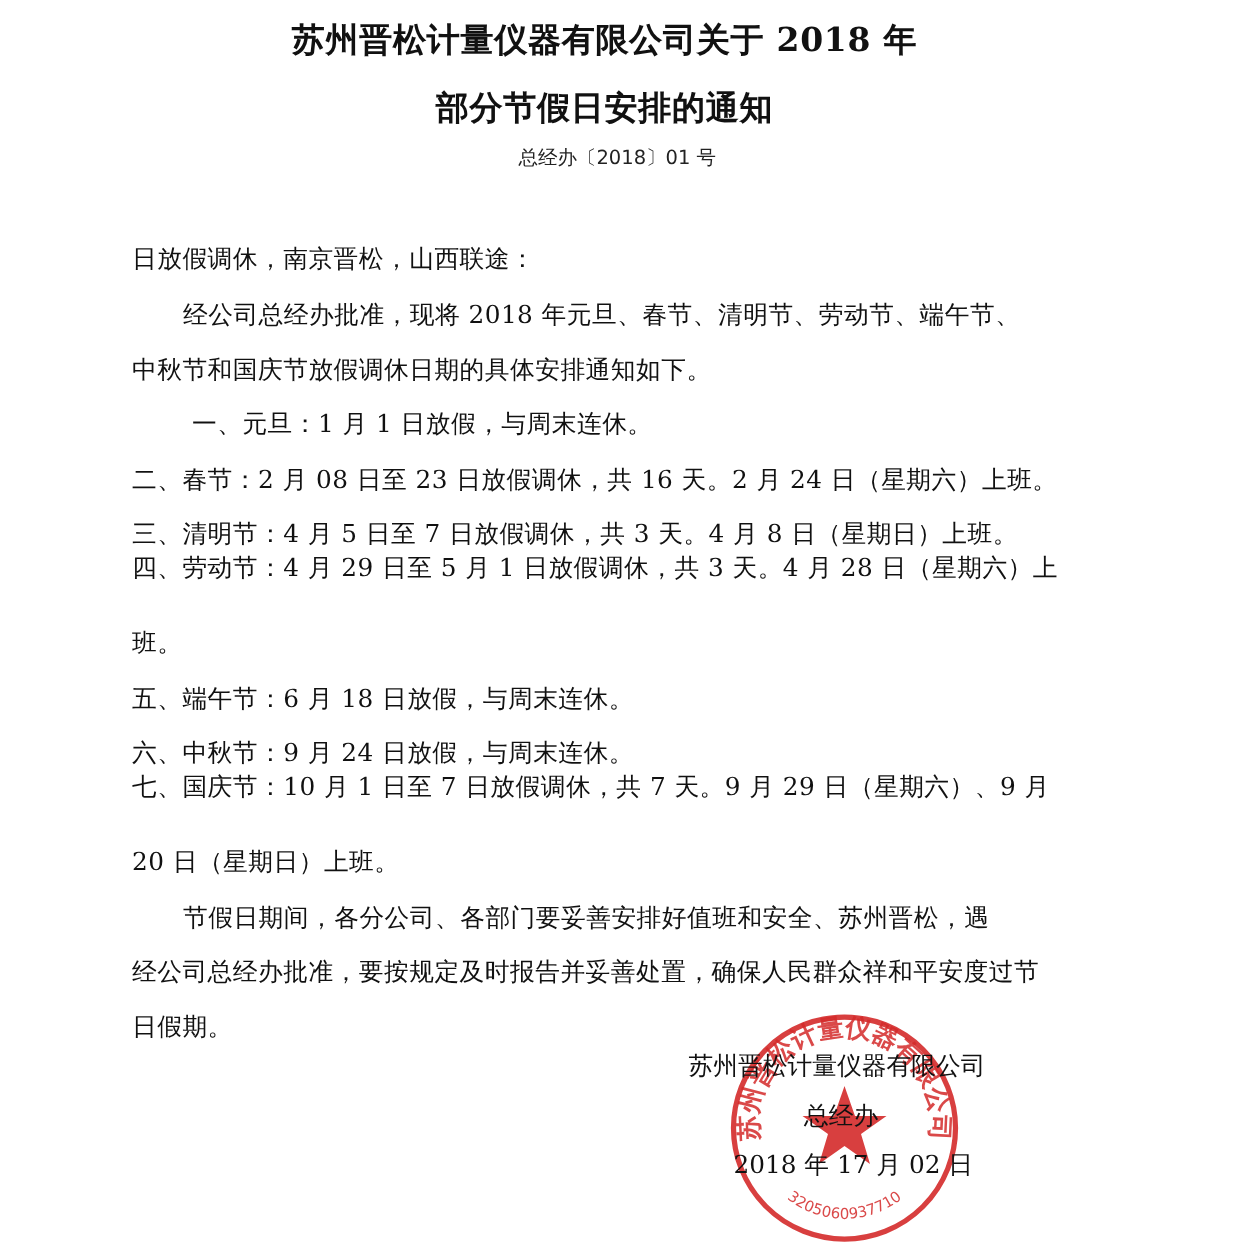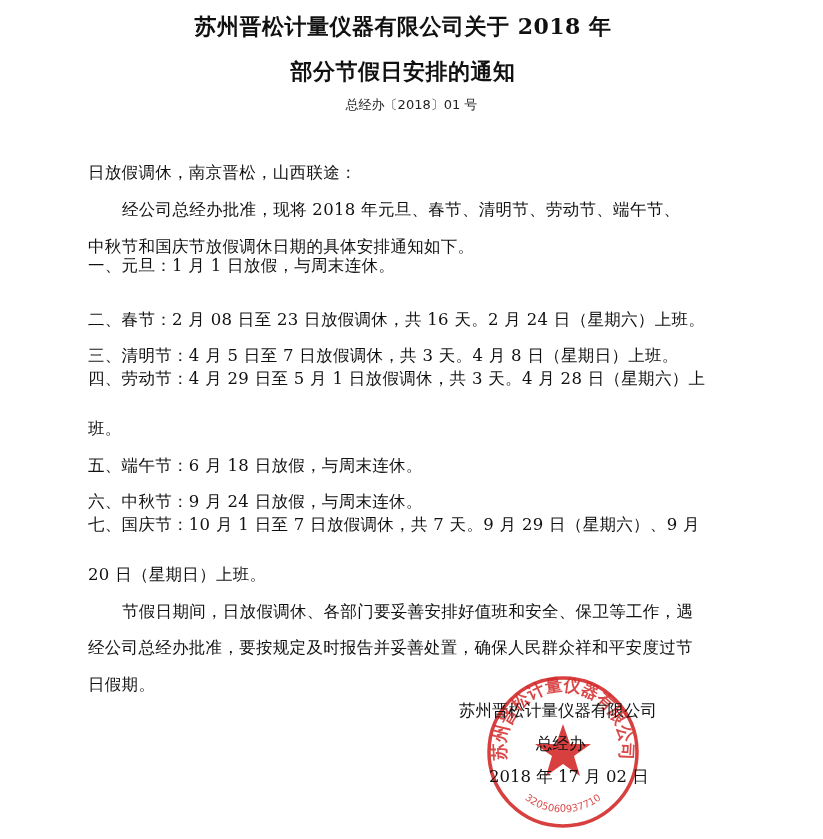--- a/index.html
+++ b/index.html
@@ -36,31 +36,31 @@
 
 <div>
   <div class="title title-1">苏州晋松计量仪器有限公司关于 2018 年</div>
   <div class="title title-2">部分节假日安排的通知</div>
   <div class="docno">总经办〔2018〕01 号</div>
 
   <div class="line" style="top:162px;">日放假调休，南京晋松，山西联途：</div>
   <div class="line indent" style="top:199px;">经公司总经办批准，现将 2018 年元旦、春节、清明节、劳动节、端午节、</div>
   <div class="line" style="top:236px;">中秋节和国庆节放假调休日期的具体安排通知如下。</div>
 
-  <div class="line" style="top:255px;">一、元旦：1 月 1 日放假，与周末连休。</div>
+  <div class="line" style="top:272px;margin-left:40px;">一、元旦：1 月 1 日放假，与周末连休。</div>
   <div class="line" style="top:309px;">二、春节：2 月 08 日至 23 日放假调休，共 16 天。2 月 24 日（星期六）上班。</div>
   <div class="line" style="top:345px;">三、清明节：4 月 5 日至 7 日放假调休，共 3 天。4 月 8 日（星期日）上班。</div>
   <div class="line" style="top:368px;">四、劳动节：4 月 29 日至 5 月 1 日放假调休，共 3 天。4 月 28 日（星期六）上</div>
   <div class="line" style="top:418px;">班。</div>
   <div class="line" style="top:455px;">五、端午节：6 月 18 日放假，与周末连休。</div>
   <div class="line" style="top:491px;">六、中秋节：9 月 24 日放假，与周末连休。</div>
   <div class="line" style="top:514px;">七、国庆节：10 月 1 日至 7 日放假调休，共 7 天。9 月 29 日（星期六）、9 月</div>
   <div class="line" style="top:564px;">20 日（星期日）上班。</div>
 
-  <div class="line indent" style="top:601px;">节假日期间，日放假调休、各部门要妥善安排好值班和安全、保卫等工作，遇</div>
+  <div class="line indent" style="top:601px;">节假日期间，各分公司、各部门要妥善安排好值班和安全、苏州晋松，遇</div>
   <div class="line" style="top:637px;">经公司总经办批准，要按规定及时报告并妥善处置，确保人民群众祥和平安度过节</div>
   <div class="line" style="top:674px;">日假期。</div>
 
   <svg class="seal" viewBox="0 0 156 156">
     <defs>
       <path id="sealArcTop" d="M 24 96 A 58 58 0 1 1 132 96"></path>
       <path id="sealArcBottom" d="M 32 118 A 62 62 0 0 0 124 118"></path>
     </defs>
     <circle cx="78" cy="78" r="74" fill="none" stroke="#d42a2a" stroke-width="3.5" opacity="0.9"></circle>
     <text font-size="17" font-weight="bold" fill="#d42a2a" opacity="0.85" font-family="DejaVu Sans, sans-serif">

